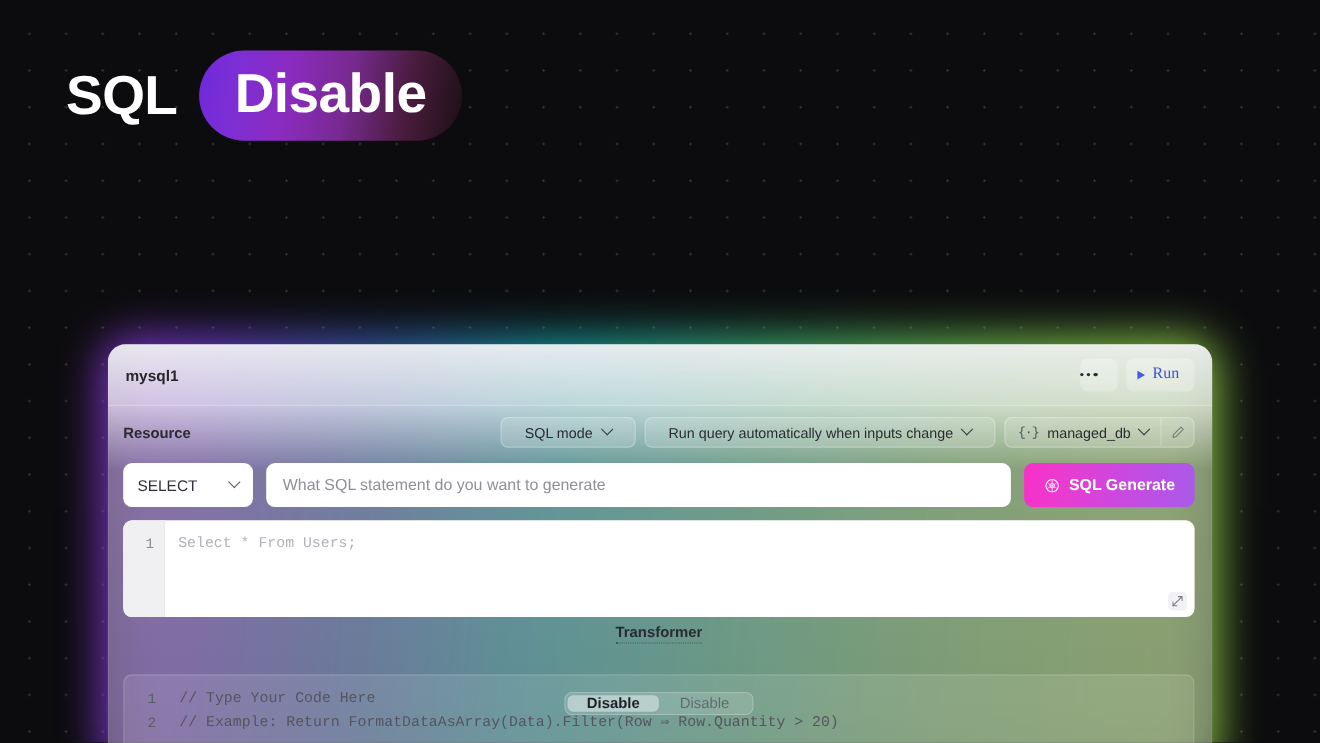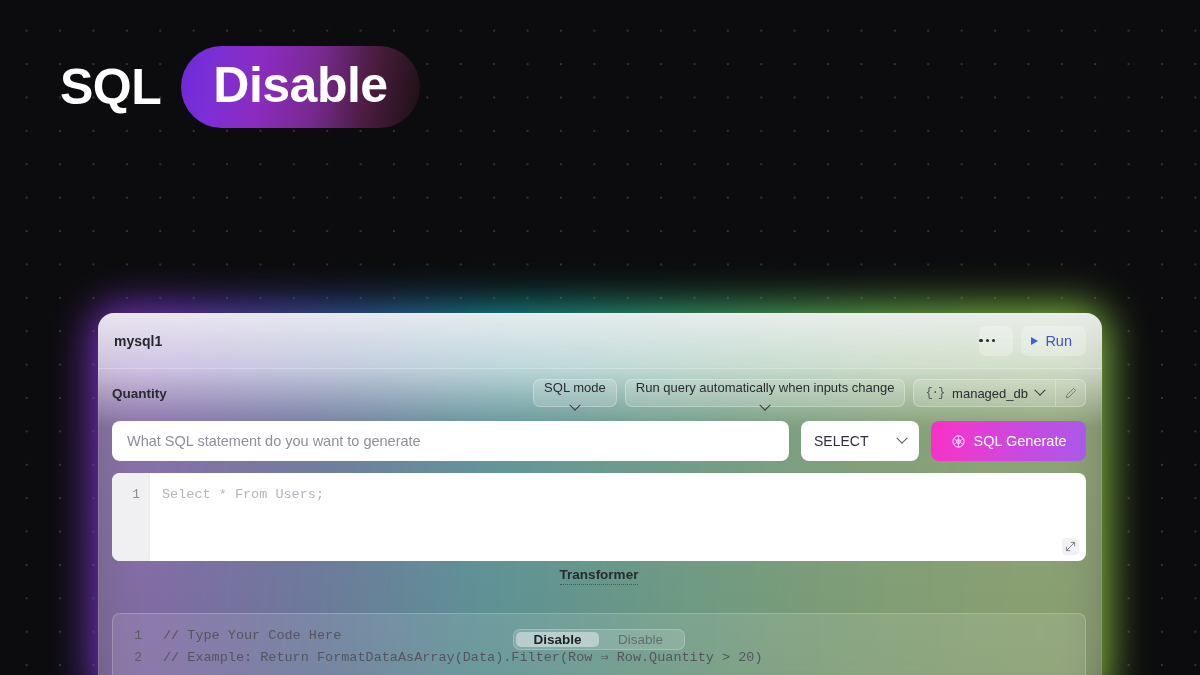--- a/index.html
+++ b/index.html
@@ -128,20 +128,21 @@
 
   #titlebar-spacer { flex: 1; }
 
   .tb-btn {
     display: flex;
     align-items: center;
     justify-content: space-between;
     height: 30px;
     border-radius: 7px;
     background: rgba(255,255,255,0.26);
+    font-family: Liberation Serif, serif;
   }
 
   #menu-button { width: 34px; margin-right: 8px; }
 
   #menu-dots {
     display: flex;
     gap: 3px;
   }
   #menu-dots i {
     width: 3.3px; height: 3.3px; border-radius: 50%;
@@ -181,28 +182,27 @@
     color: #2a2a31;
   }
 
   #resource-spacer { flex: 1; }
 
   .pill-select {
     display: flex;
     align-items: center;
     gap: 9px;
     height: 28px;
-    padding: 0 10px;
+    padding: 0 21px;
     border-radius: 7px;
     background: rgba(255,255,255,0.16);
     border: 1px solid rgba(255,255,255,0.28);
     font-size: 13px;
     color: #2b2b33;
     white-space: nowrap;
-    flex-direction: column;
   }
 
   .chev {
     width: 8px; height: 8px;
     border-right: 1.6px solid #3a3a42;
     border-bottom: 1.6px solid #3a3a42;
     transform: rotate(45deg) translate(-2px,-2px);
     flex: none;
   }
 
@@ -287,21 +287,21 @@
     background: linear-gradient(95deg, #f830c8 0%, #ea3bd0 22%, #c949e0 58%, #a95ae8 100%);
     display: flex;
     align-items: center;
     justify-content: center;
     gap: 8px;
     flex: none;
   }
 
   #sql-generate-label {
     font-size: 14.5px;
-    font-weight: 400;
+    font-weight: 700;
     color: #ffffff;
   }
 
   
   #sql-editor {
     margin: 10px 16px 0 14px;
     height: 88px;
     border-radius: 8px;
     background: #ffffff;
     display: flex;
@@ -448,21 +448,21 @@
           <i></i>
         </span>
     </div>
     <div class="tb-btn" id="run-button">
       <span id="play-icon"></span>
       <span id="run-label">Run</span>
     </div>
   </div>
 
   <div id="resource-row">
-    <span id="resource-label">Quantity</span>
+    <span id="resource-label">Resource</span>
     <div id="resource-spacer"></div>
 
     <div class="pill-select">
       <span>SQL mode</span>
       <span class="chev"></span>
     </div>
 
     <div class="pill-select">
       <span>Run query automatically when inputs change</span>
       <span class="chev"></span>
@@ -476,27 +476,27 @@
       </div>
       <div id="edit-resource-button">
         <svg width="12" height="12" viewBox="0 0 16 16">
           <path d="M11.5 1.8 14.2 4.5 5.2 13.5 1.8 14.2 2.5 10.8Z" fill="none" stroke="rgba(60,60,70,0.55)" stroke-width="1.3" stroke-linejoin="round"></path>
         </svg>
       </div>
     </div>
   </div>
 
   <div id="generate-row">
-    <div id="prompt-input">
-      <span>What SQL statement do you want to generate</span>
-    </div>
-
     <div id="select-dropdown">
       <span>SELECT</span>
       <span class="chev"></span>
+    </div>
+
+    <div id="prompt-input">
+      <span>What SQL statement do you want to generate</span>
     </div>
 
     <div id="sql-generate-button">
       <svg width="15" height="15" viewBox="0 0 24 24">
         <circle cx="12" cy="12" r="9" fill="none" stroke="#ffffff" stroke-width="1.5"></circle>
         <path d="M12 3.2 L12 20.8 M4.4 7.6 L19.6 16.4 M4.4 16.4 L19.6 7.6" stroke="#ffffff" stroke-width="1.1" fill="none" opacity="0.85"></path>
         <circle cx="12" cy="12" r="3.2" fill="none" stroke="#ffffff" stroke-width="1.2"></circle>
       </svg>
       <span id="sql-generate-label">SQL Generate</span>
     </div>

